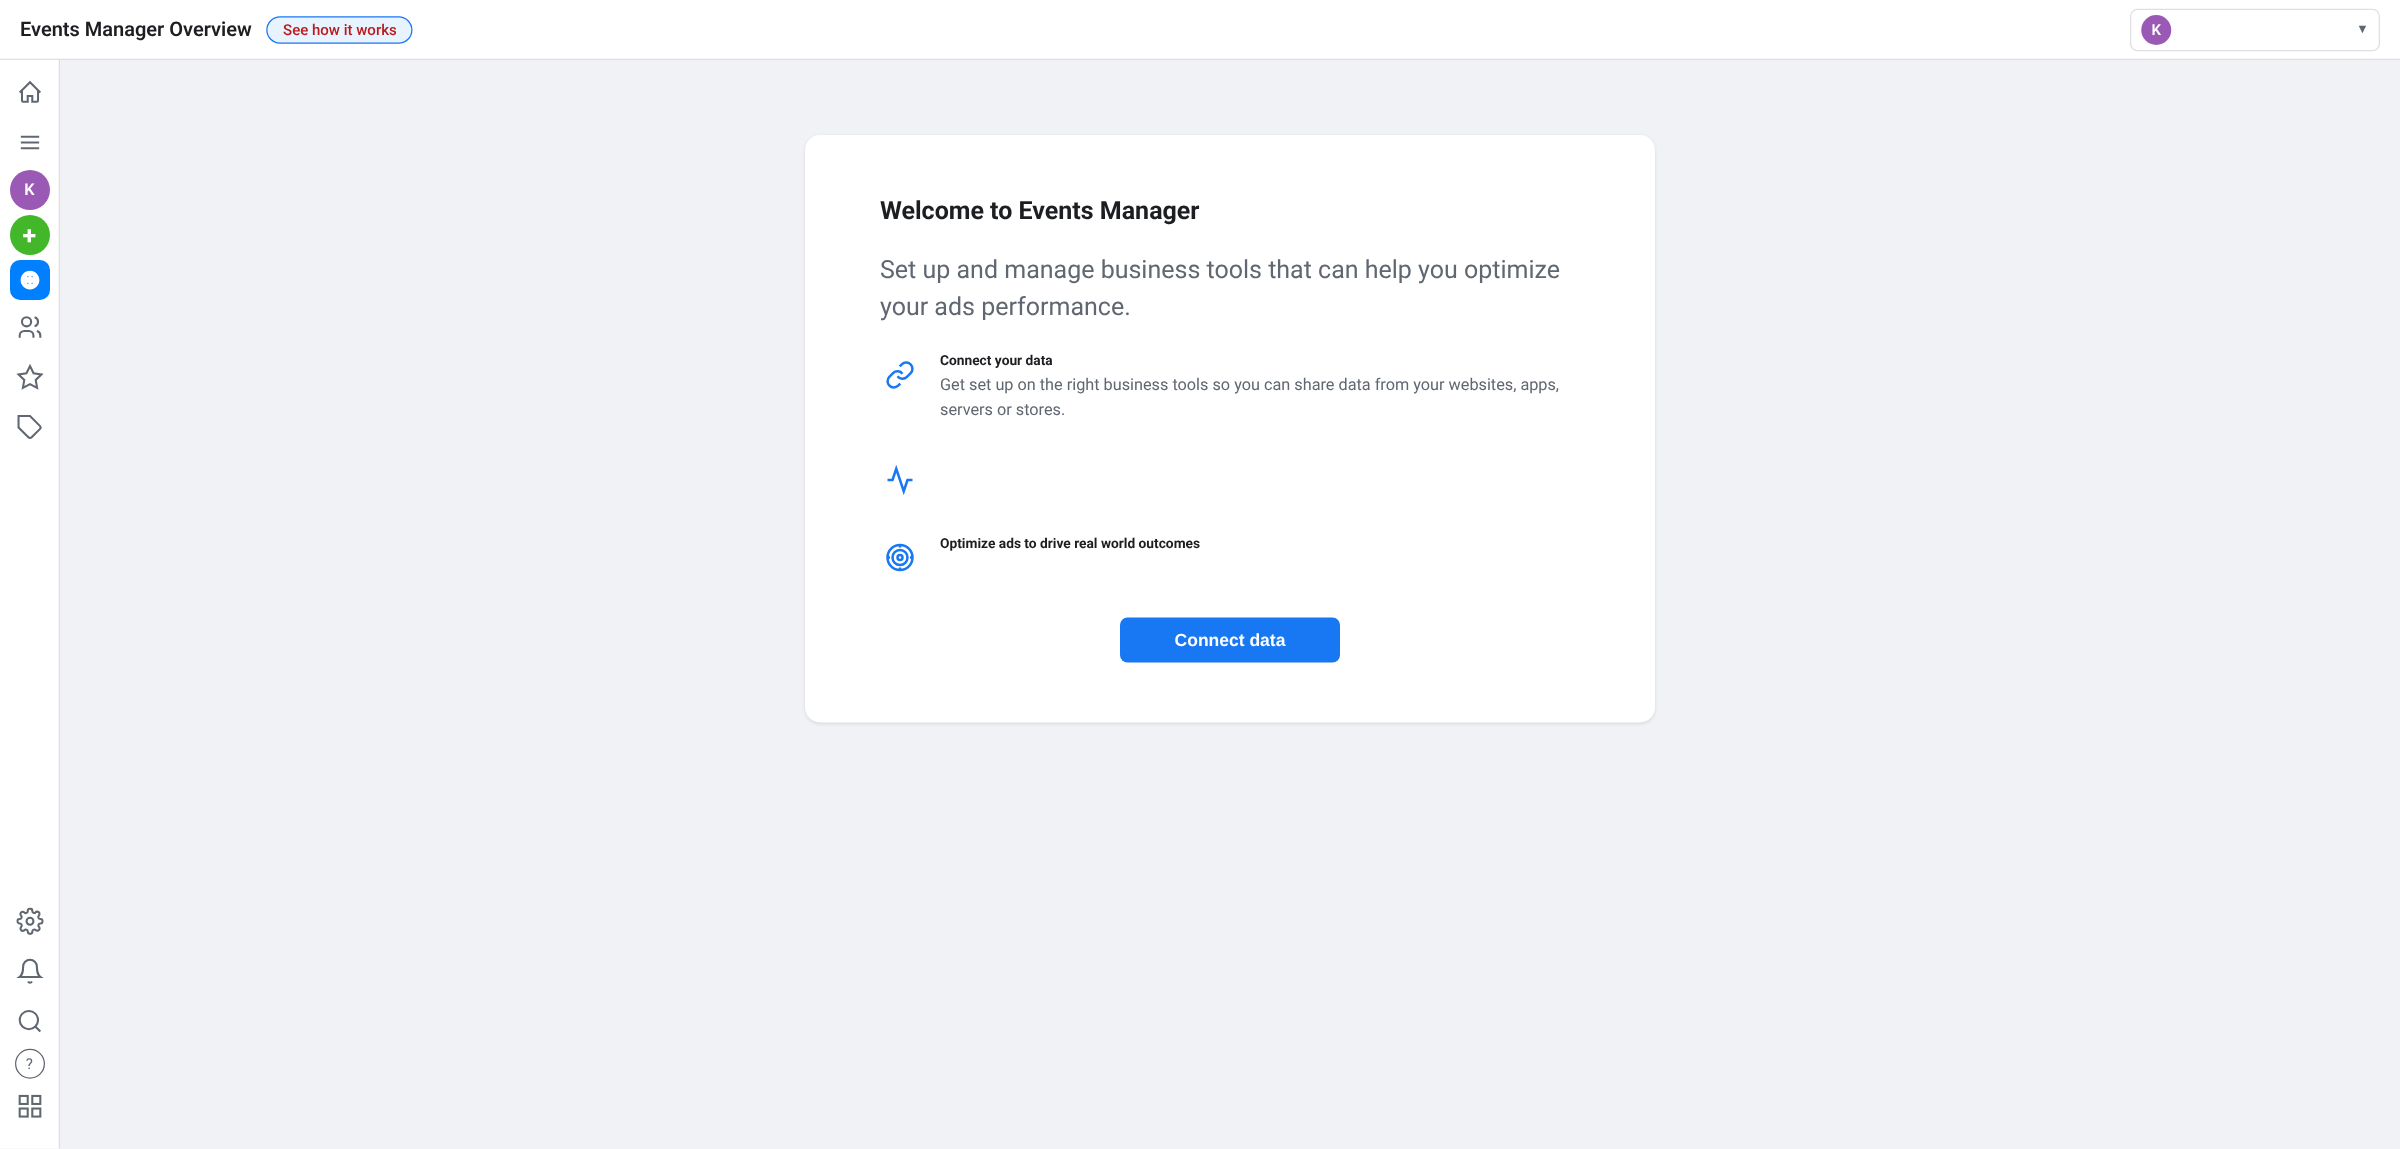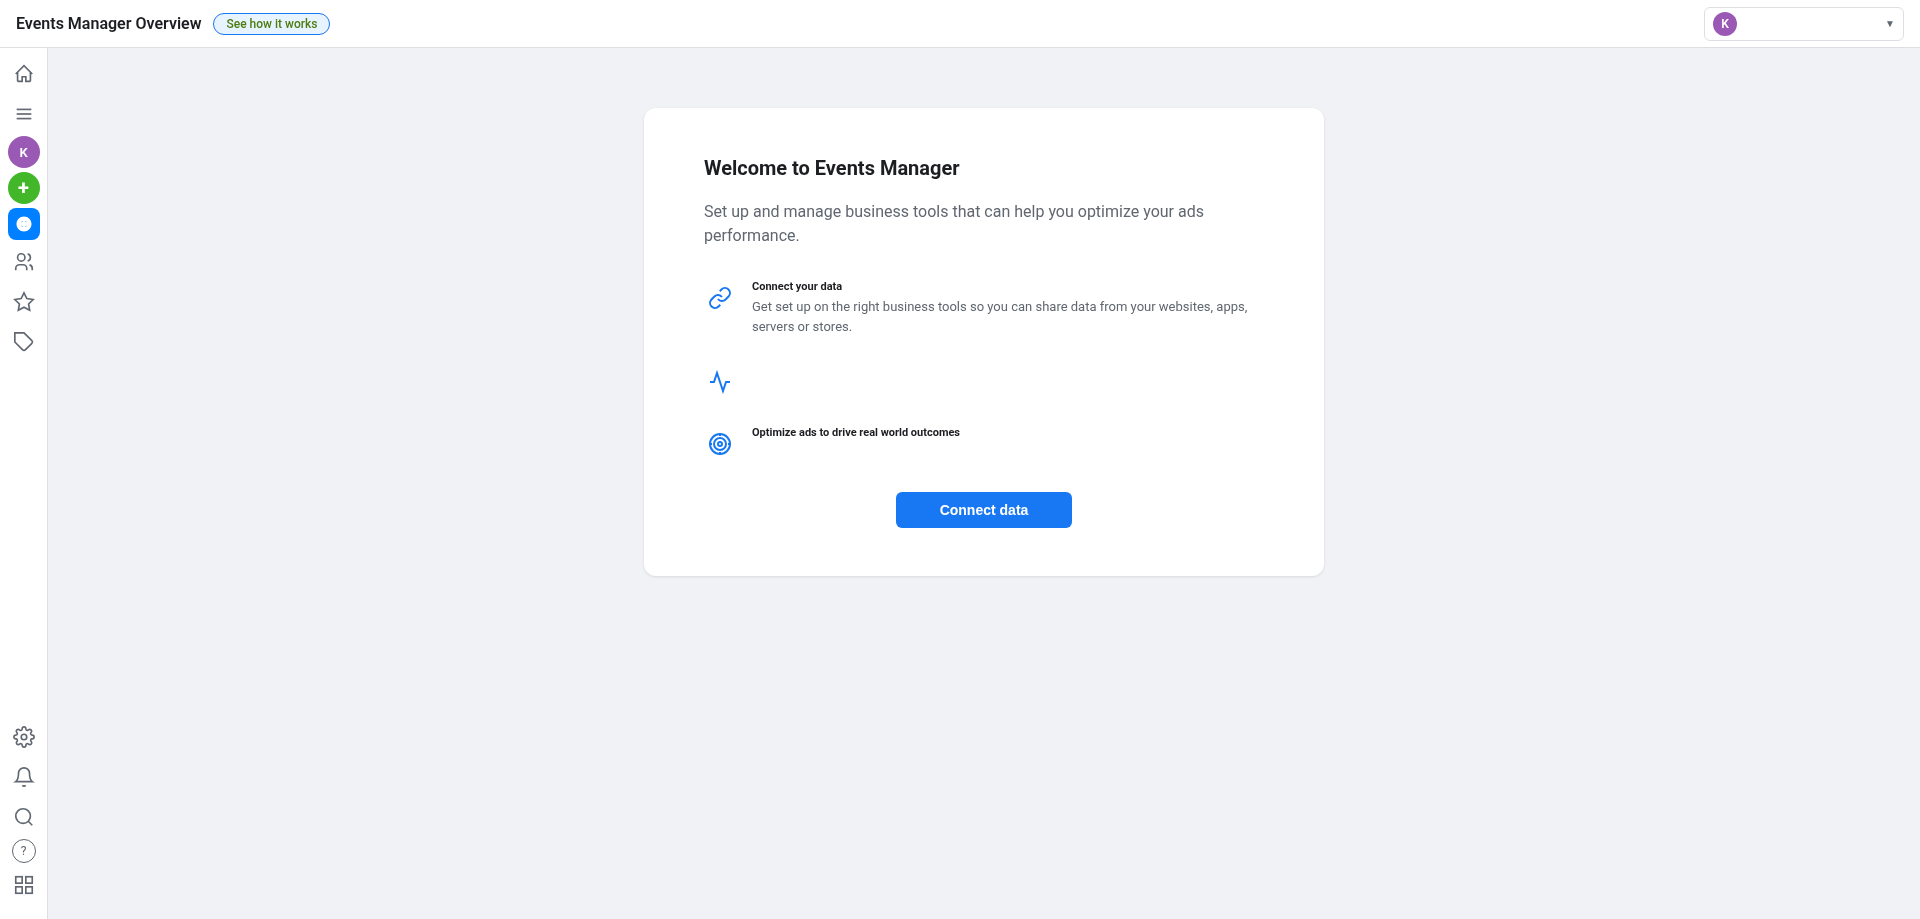--- a/index.html
+++ b/index.html
@@ -23,21 +23,21 @@
       flex: 1;
     }
     .header-title {
       font-size: 16px;
       font-weight: 600;
       color: #1c1e21;
     }
     .see-how-badge {
       background: #e7f3ff;
       border: 1px solid #1877f2;
-      color: #4d7c0f;
+      color: #b91c1c;
       border-radius: 20px;
       padding: 3px 12px;
       font-size: 12px;
       font-weight: 500;
       cursor: pointer;
     }
     .header-right {
       display: flex;
       align-items: center;
       gap: 8px;
@@ -156,24 +156,24 @@
       width: 680px;
       box-shadow: 0 1px 3px rgba(0,0,0,0.1);
     }
     .welcome-title {
       font-size: 20px;
       font-weight: 700;
       color: #1c1e21;
       margin-bottom: 20px;
     }
     .welcome-subtitle {
-      font-size: 16px;
+      font-size: 20px;
       color: #606770;
       line-height: 1.5;
-      margin-bottom: 32px;
+      margin-bottom: 22px;
     }
 
     .feature-item {
       display: flex;
       align-items: flex-start;
       gap: 16px;
       margin-bottom: 28px;
     }
     .feature-icon {
       width: 32px;

